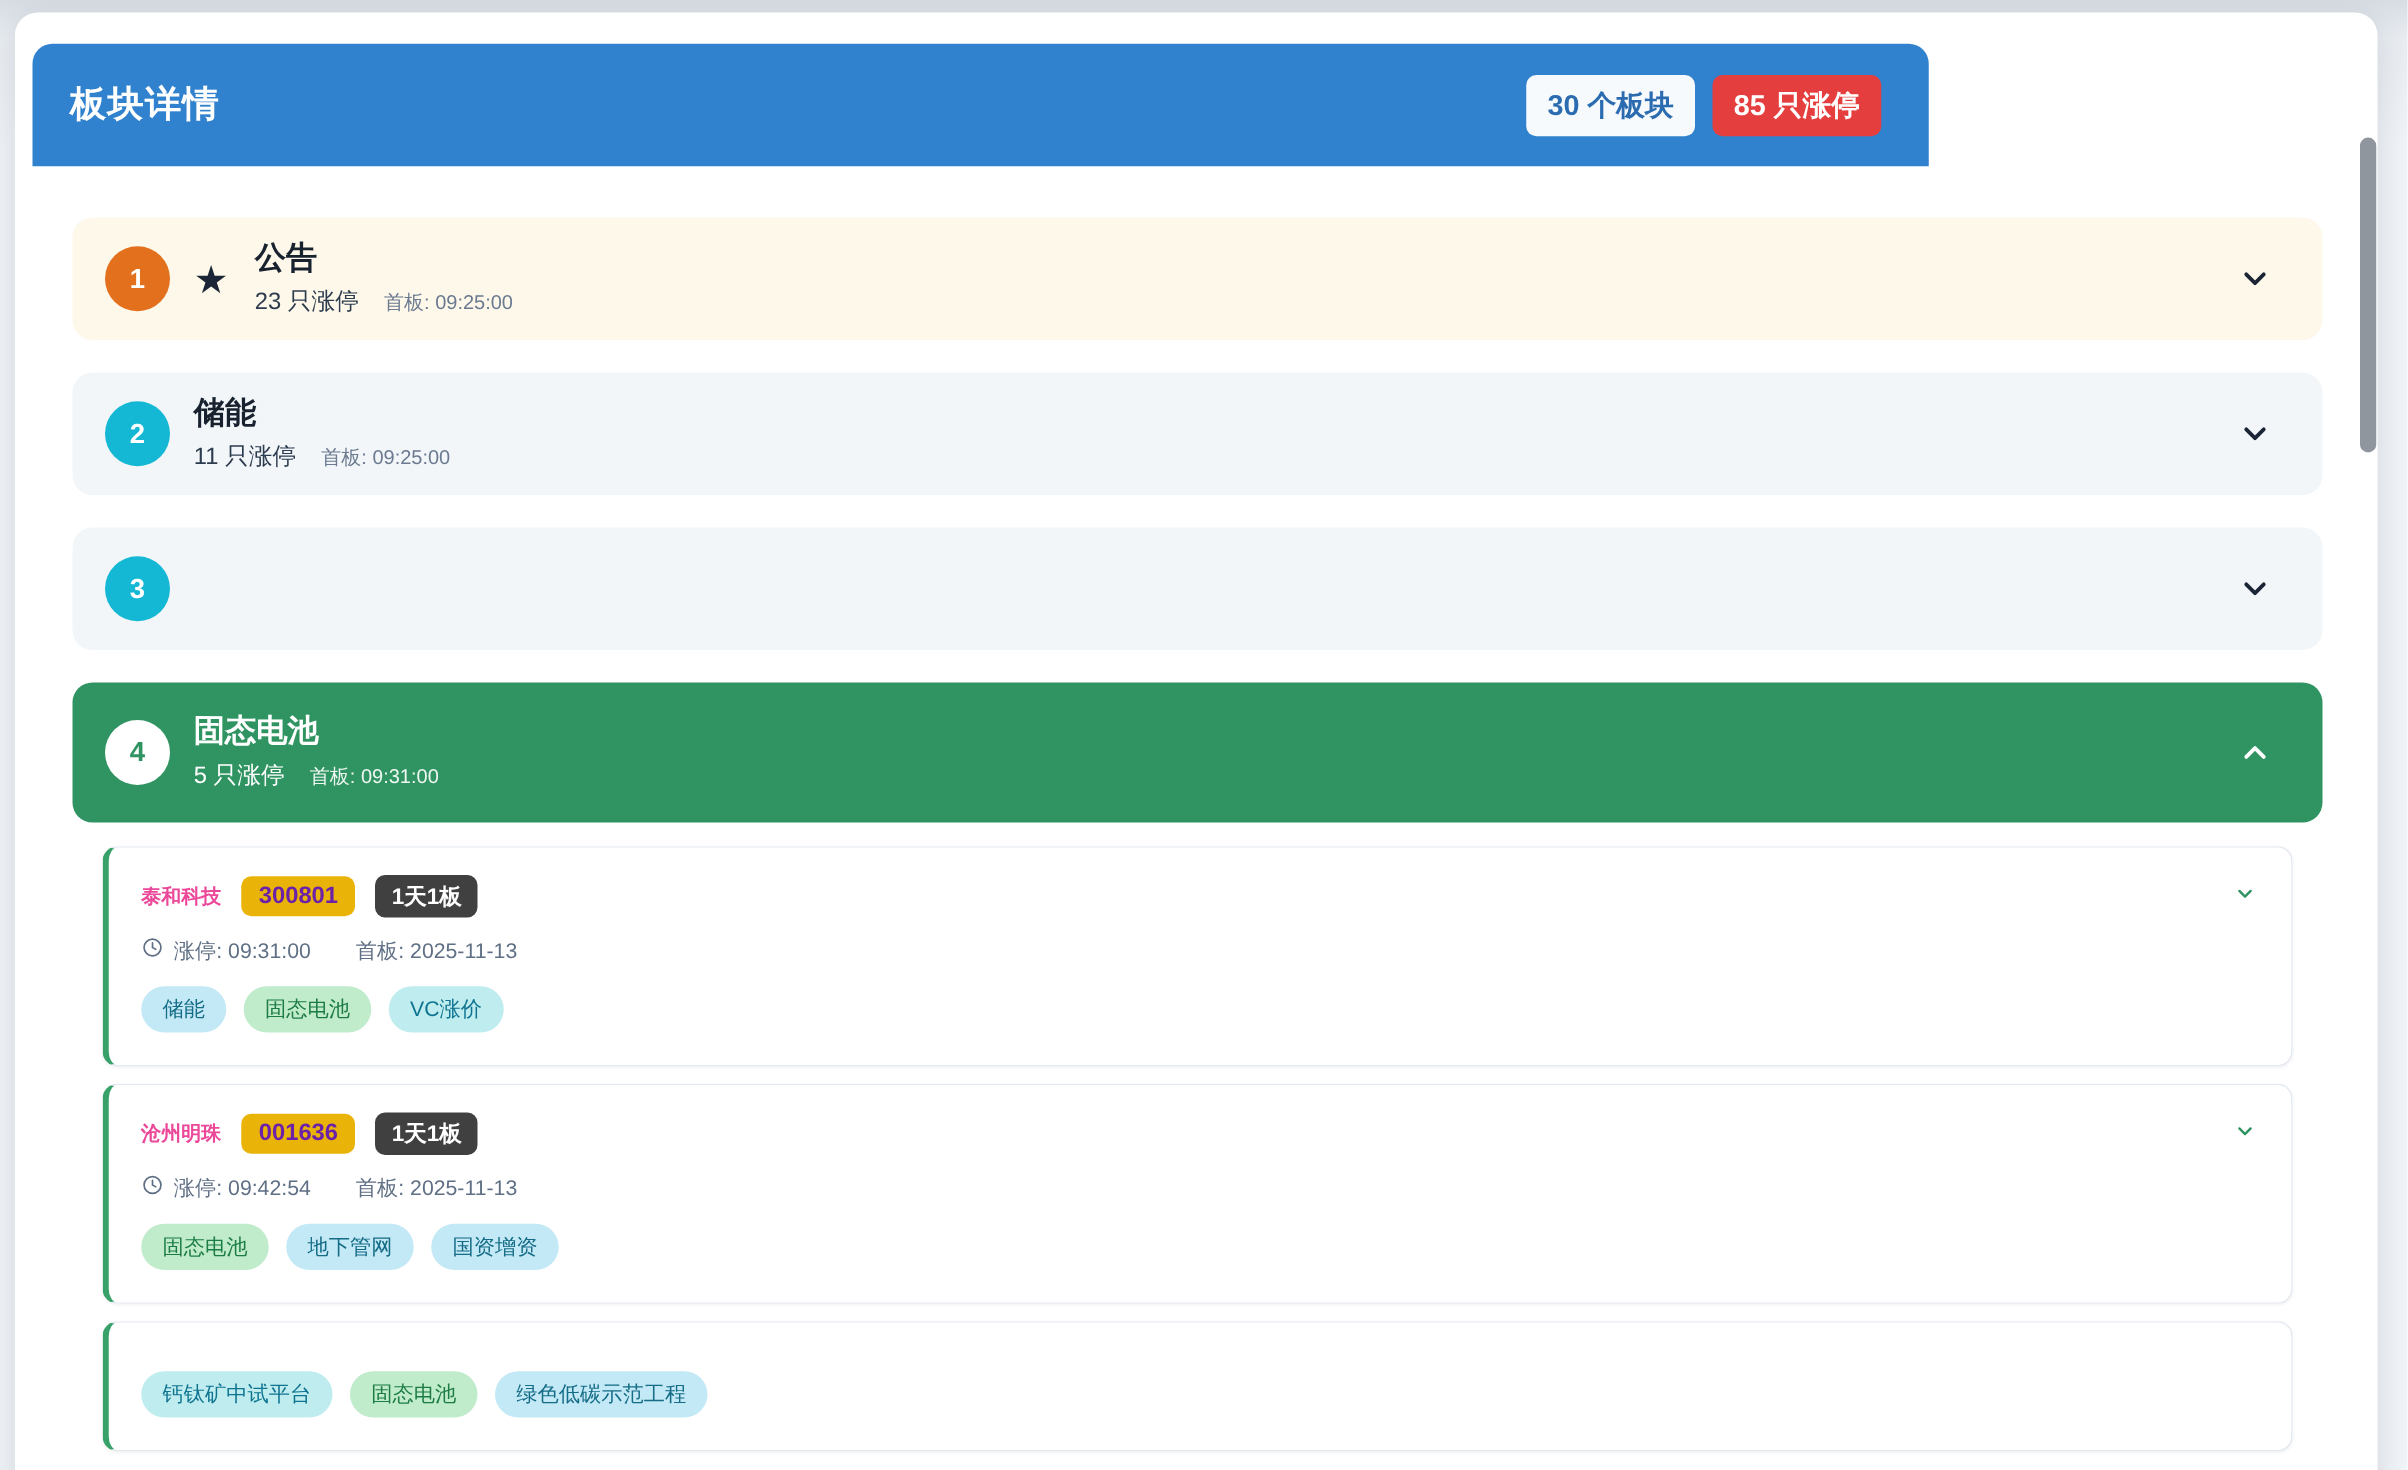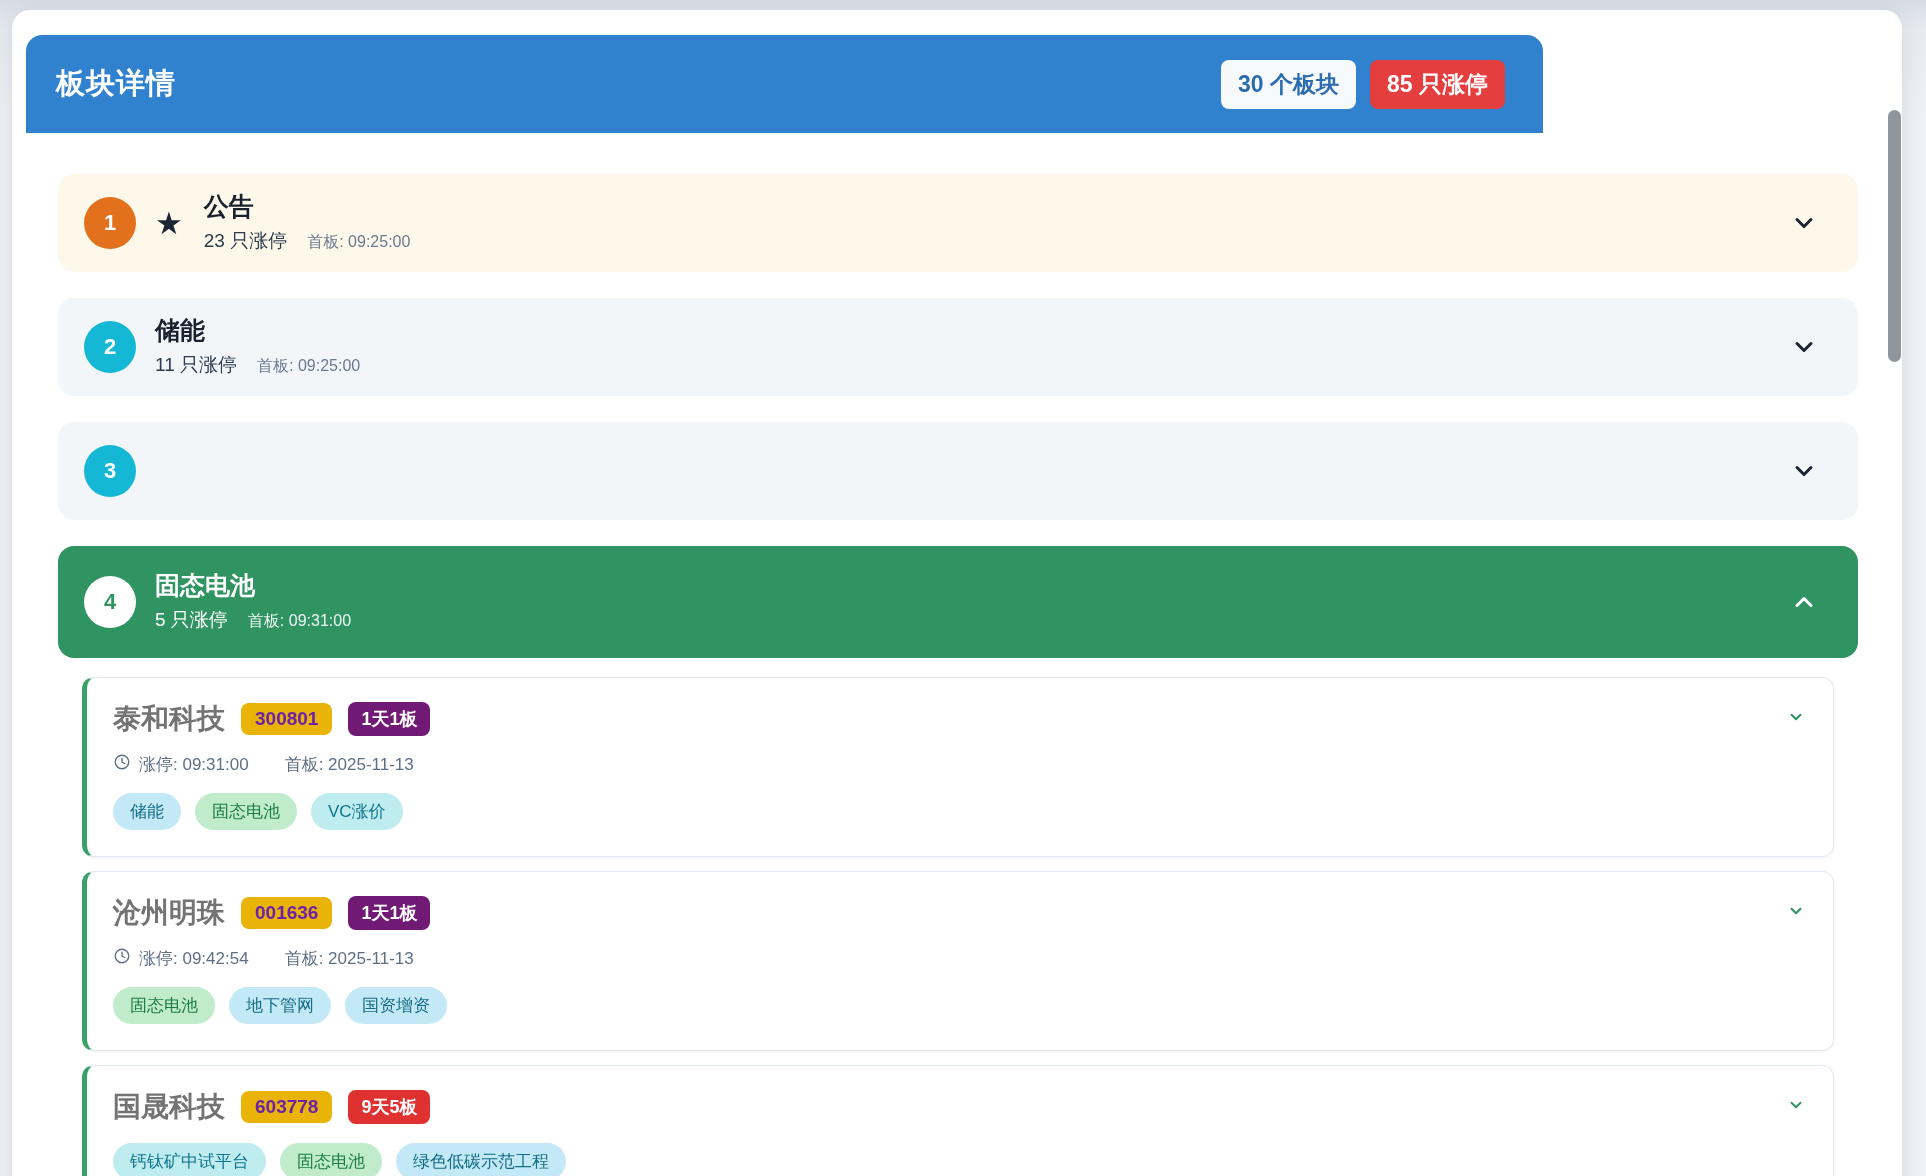--- a/index.html
+++ b/index.html
@@ -64,27 +64,27 @@
 
   .stock-list {
     margin:-7px 24px 0 24px; display:flex; flex-direction:column; gap:14px;
   }
   .stock-card {
     background:#fff; border:1px solid #e2e8f0; border-left:5px solid #38a169;
     border-radius:12px; padding:22px 28px 26px 26px;
     box-shadow:0 1px 3px rgba(15,23,42,.06);
   }
   .stock-title-row { display:flex; align-items:center; gap:16px; }
-  .stock-name { font-size:28px; font-weight:700; color:#737373; }
+  .stock-name { font-size:16px; font-weight:700; color:#ec4899; }
   .stock-code {
     background:#eab308; color:#6b21a8; font-weight:700; font-size:19px;
     padding:5px 14px; border-radius:8px;
   }
   .board-badge { font-weight:700; font-size:18px; color:#fff; padding:5px 13px; border-radius:8px; }
-  .board-green { background:#701a75; }
+  .board-green { background:#404040; }
   .board-red   { background:#e03131; }
   .stock-chevron { margin-left:auto; }
   .stock-chevron svg { width:18px; height:18px; stroke:#2f9461; stroke-width:2.6; fill:none;
                        stroke-linecap:round; stroke-linejoin:round; }
   .stock-meta { margin-top:15px; display:flex; align-items:center; gap:36px;
                 color:#5f6f85; font-size:17px; }
   .meta-item { display:flex; align-items:center; gap:8px; }
   .clock svg { width:18px; height:18px; stroke:#5f6f85; stroke-width:1.8; fill:none;
                stroke-linecap:round; }
   .tag-row { margin-top:17px; display:flex; gap:14px; }
@@ -224,30 +224,20 @@
         <span>首板: 2025-11-13</span>
       </span>
     </div>
     <div class="tag-row">
             <span class="tag green">固态电池</span>
             <span class="tag cyan">地下管网</span>
             <span class="tag cyan">国资增资</span>
           </div>
   </div>
         <div class="stock-card">
-    <div class="stock-title-row">
-      <span class="stock-name">国晟科技</span>
-      <span class="stock-code">603778</span>
-      <span class="board-badge board-red">9天5板</span>
-      <span class="stock-chevron">
-        <svg viewBox="0 0 24 24">
-                <polyline points="6 9 12 15 18 9"></polyline>
-              </svg>
-      </span>
-    </div>
     <div class="tag-row">
             <span class="tag teal">钙钛矿中试平台</span>
             <span class="tag green">固态电池</span>
             <span class="tag cyan">绿色低碳示范工程</span>
           </div>
   </div>
       </div>
     </div>
 </div>
 <div class="scroll-thumb"></div>

